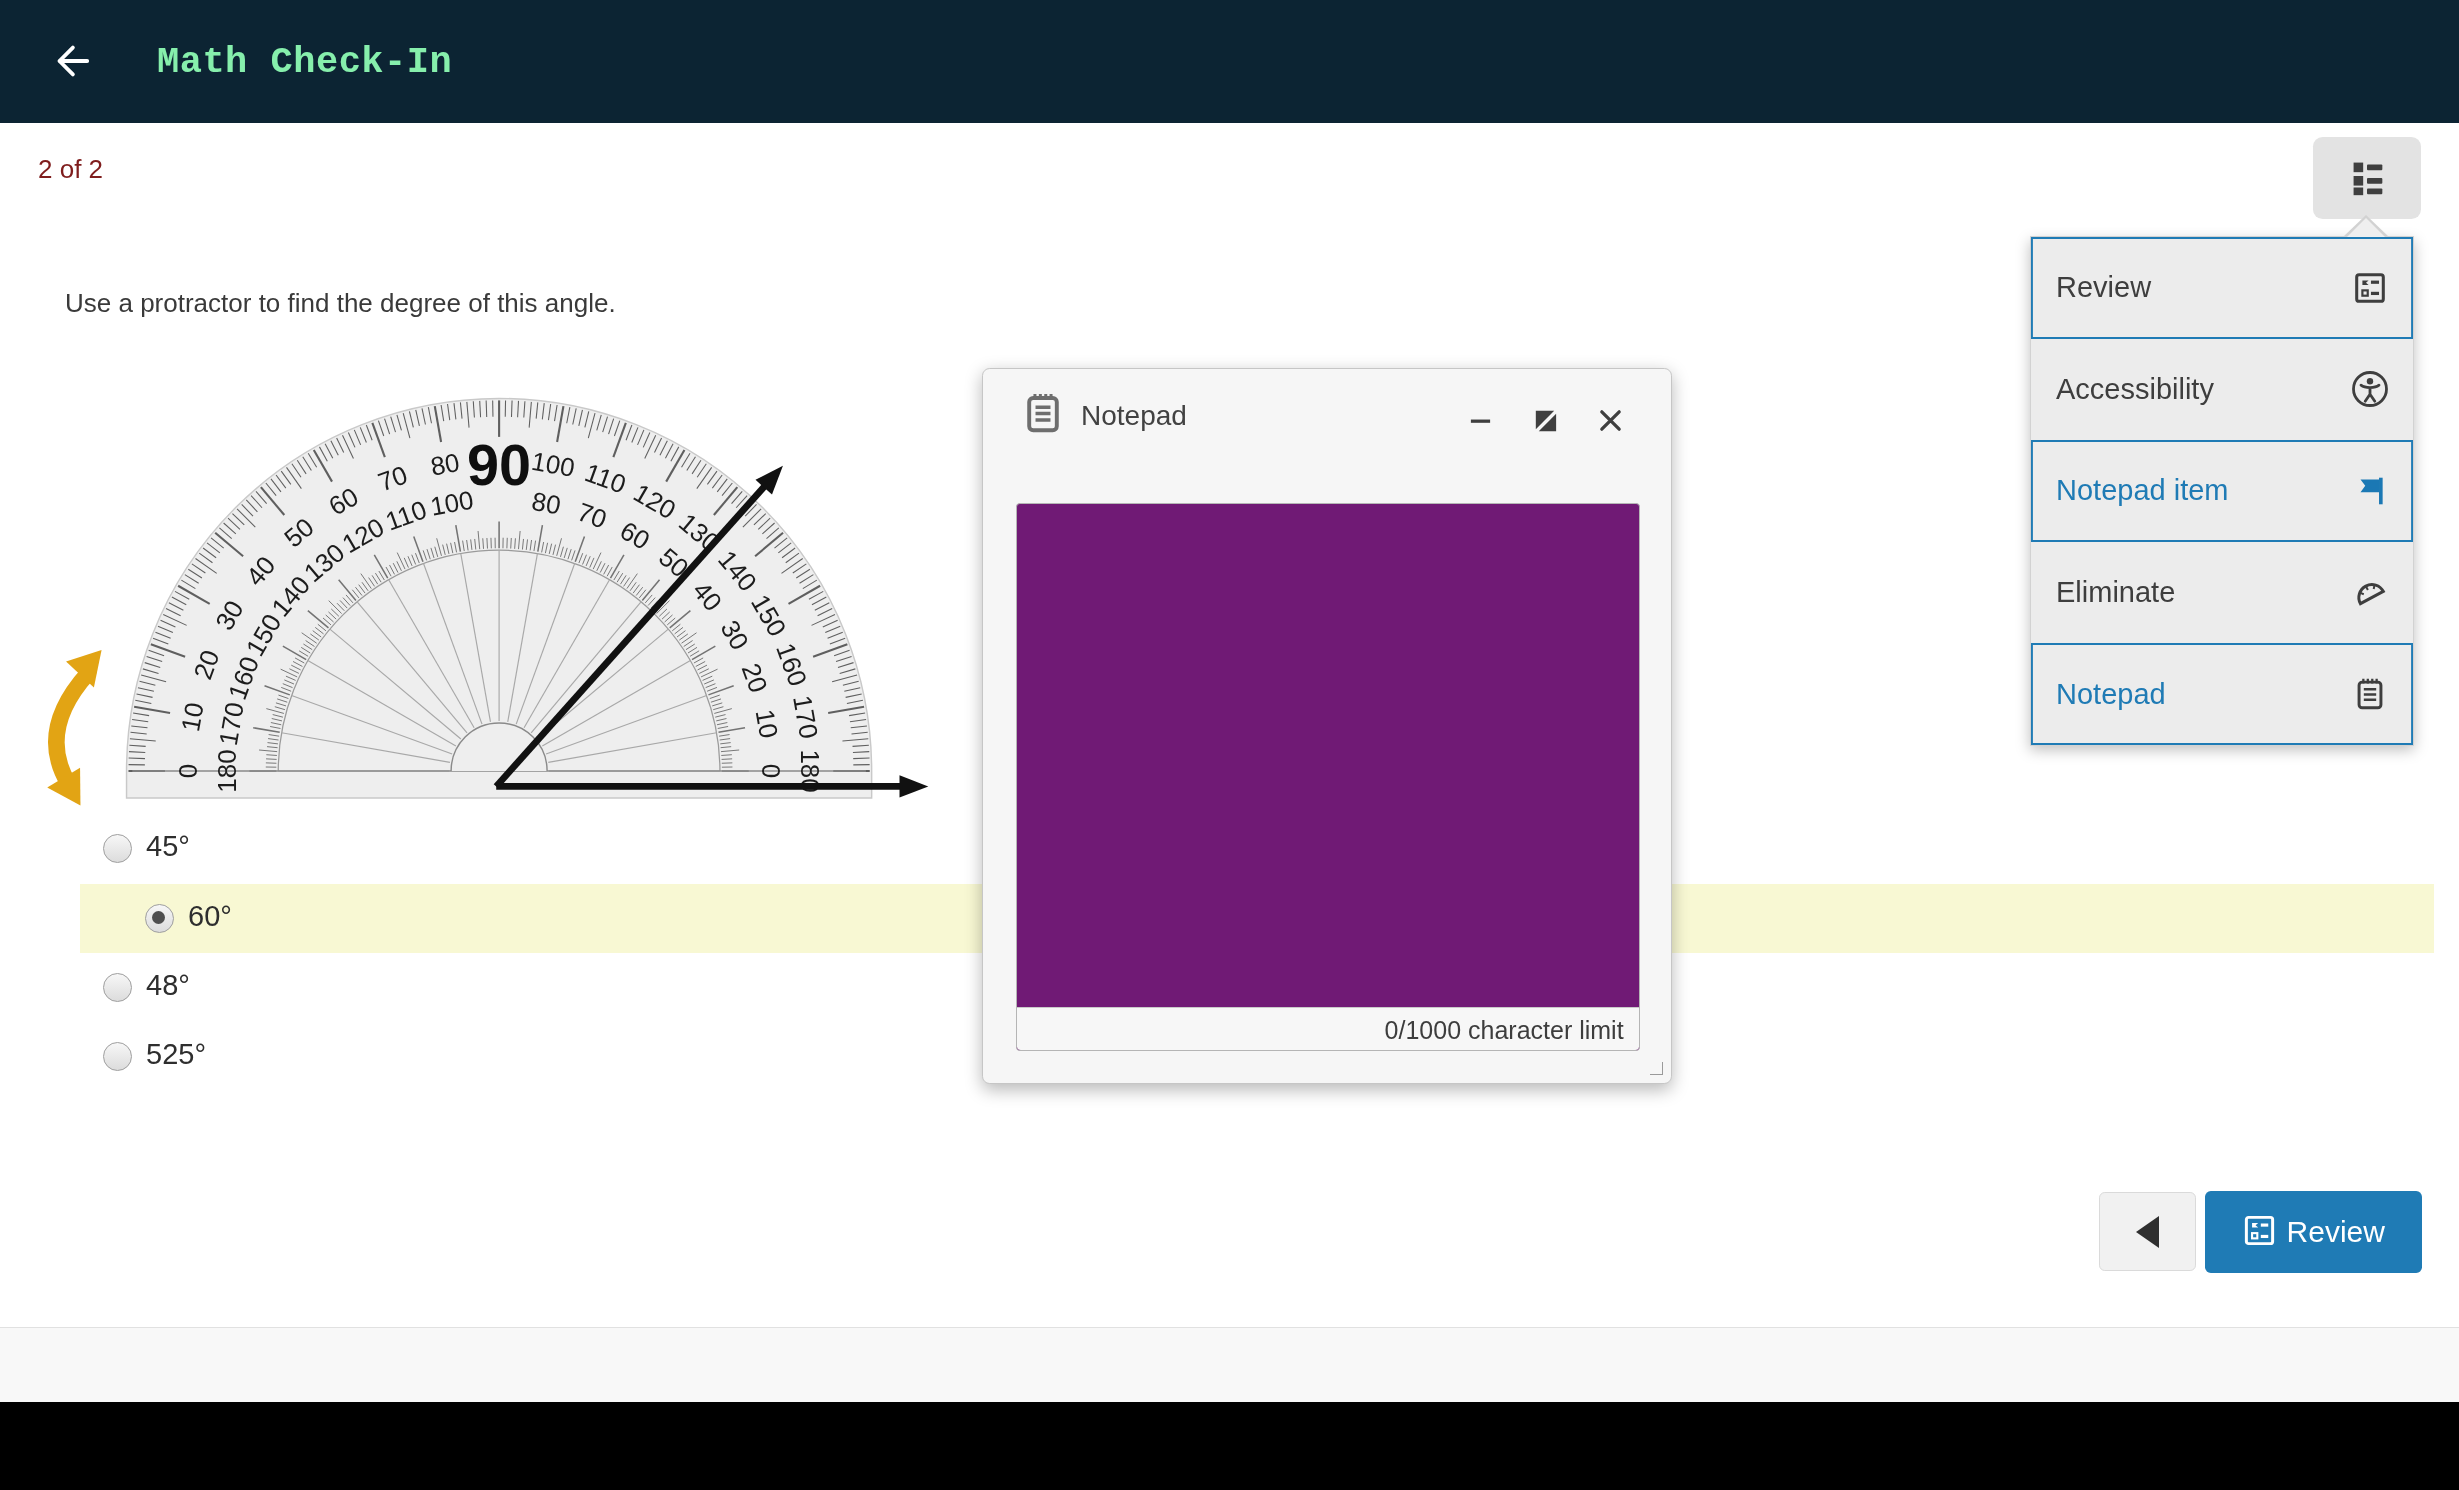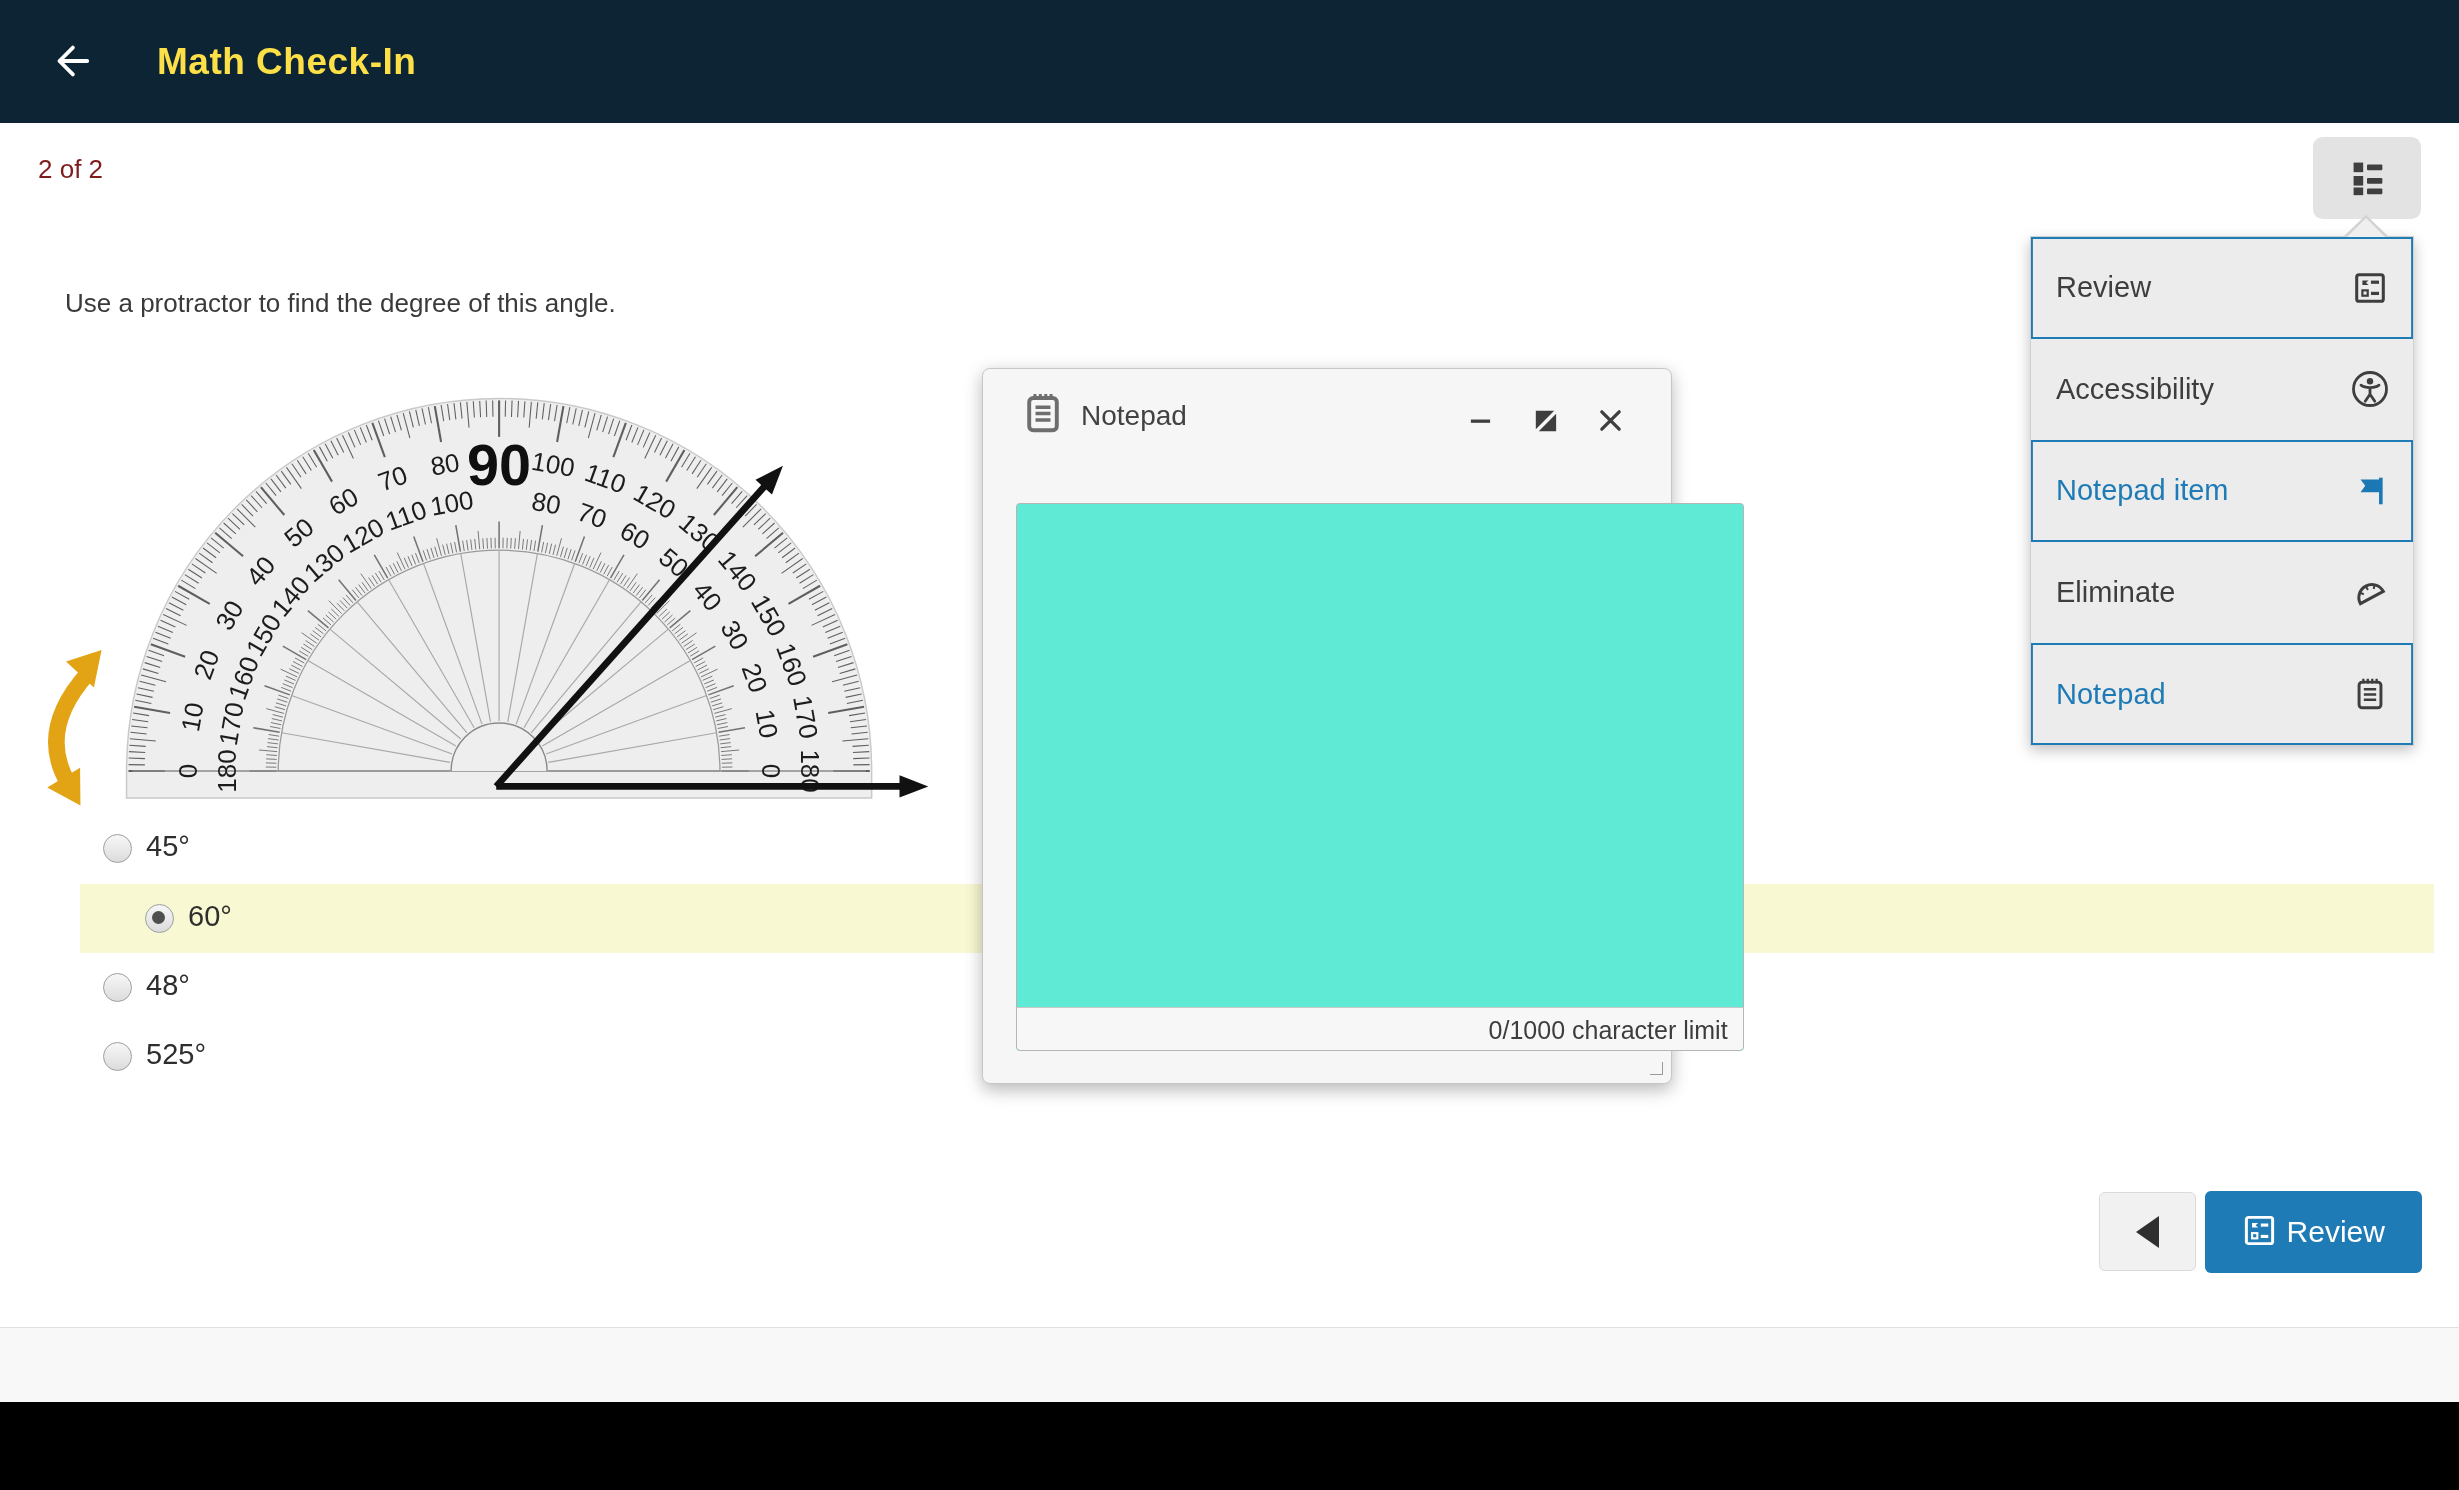--- a/index.html
+++ b/index.html
@@ -5,21 +5,21 @@
   html,body{margin:0;padding:0;background:#ffffff;}
   #screen{position:relative;width:2459px;height:1490px;overflow:hidden;
           font-family:"Liberation Sans",sans-serif;background:#ffffff;}
 
   
   .app-bar{position:absolute;left:0;top:0;width:2459px;height:123px;
            background:var(--navy);display:flex;align-items:center;}
   .back-btn{position:absolute;left:46px;top:38px;width:48px;height:46px;
             display:flex;align-items:center;justify-content:center;cursor:pointer;}
   .app-title{position:absolute;left:157px;top:0;height:123px;display:flex;align-items:center;
-             color:#fde047;font-size:37px;font-weight:700;letter-spacing:0.5px;}
+             color:#86efac;font-size:37px;font-weight:700;letter-spacing:0.5px;font-family:Liberation Mono, monospace;}
 
   
   .progress{position:absolute;left:38px;top:154px;font-size:26px;color:#7f1d1d;}
   .menu-btn{position:absolute;left:2313px;top:137px;width:108px;height:82px;border-radius:9.6px;
             background:#e3e3e3;display:flex;align-items:center;justify-content:center;cursor:pointer;}
 
   
   .question{position:absolute;left:65px;top:288px;font-size:26px;color:#3a3a3a;}
 
   
@@ -38,21 +38,21 @@
   
   .notepad{position:absolute;left:982px;top:368px;width:690px;height:716px;background:#f6f6f6;
            border:1px solid #c6c6c6;border-radius:7.7px;box-shadow:0 5.8px 17.3px rgba(0,0,0,.28);
            box-sizing:border-box;}
   .np-header{position:absolute;left:0;top:0;width:100%;height:100px;}
   .np-icon{position:absolute;left:37px;top:21px;}
   .np-title{position:absolute;left:98px;top:31px;font-size:28px;color:#424242;font-weight:500;}
   .np-ctrl{position:absolute;top:29px;width:44px;height:44px;display:flex;align-items:center;
            justify-content:center;cursor:pointer;color:#3f3f3f;}
   .np-min{left:475px;} .np-max{left:540px;} .np-close{left:605px;}
-  .np-textarea{position:absolute;left:33px;top:134px;width:728px;height:548px;background:#5eead4;
+  .np-textarea{position:absolute;left:33px;top:134px;width:624px;height:548px;background:#701a75;
                border:1px solid #b5b5b5;border-radius:3.8px;box-sizing:border-box;}
   .np-input{position:absolute;left:0;top:0;width:100%;height:502px;border:none;outline:none;
             resize:none;background:transparent;font-family:"Liberation Sans",sans-serif;font-size:25px;
             box-sizing:border-box;padding:13.4px;}
   .np-footer{position:absolute;left:0;bottom:0;width:100%;height:43px;background:#f7f7f7;
              border-top:1px solid #c9c9c9;border-radius:0 0 3.8px 3.8px;box-sizing:border-box;}
   .np-count{position:absolute;right:15.4px;top:7.7px;font-size:25px;color:#3d3d3d;}
   .np-resize{position:absolute;right:7.7px;bottom:7.7px;width:12.5px;height:12.5px;
              border-right:1.9px solid #9a9a9a;border-bottom:1.9px solid #9a9a9a;cursor:nwse-resize;}
 

